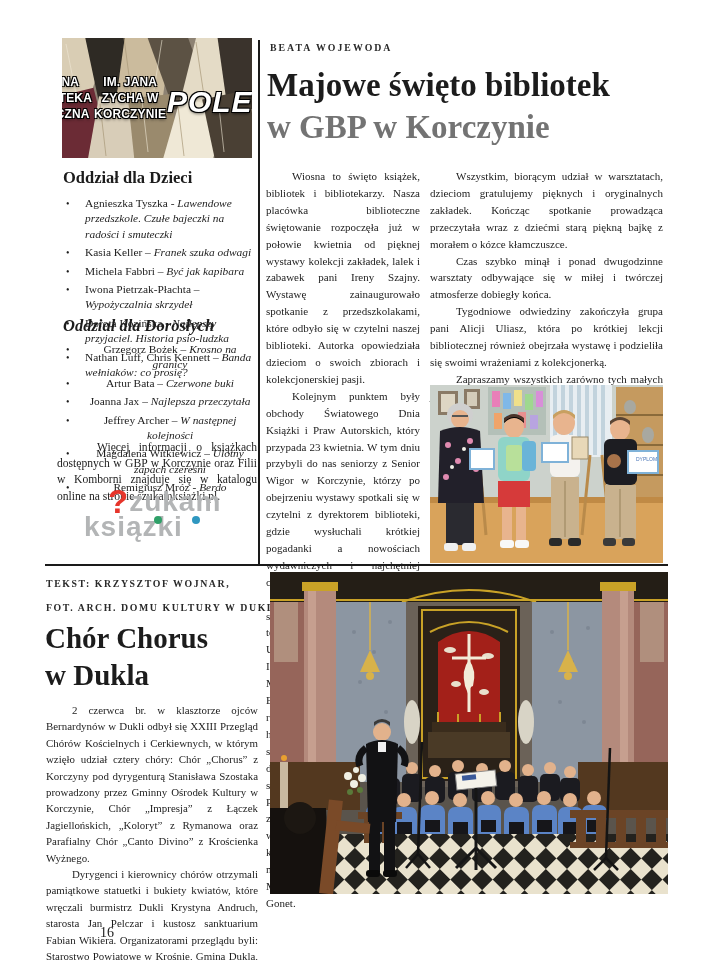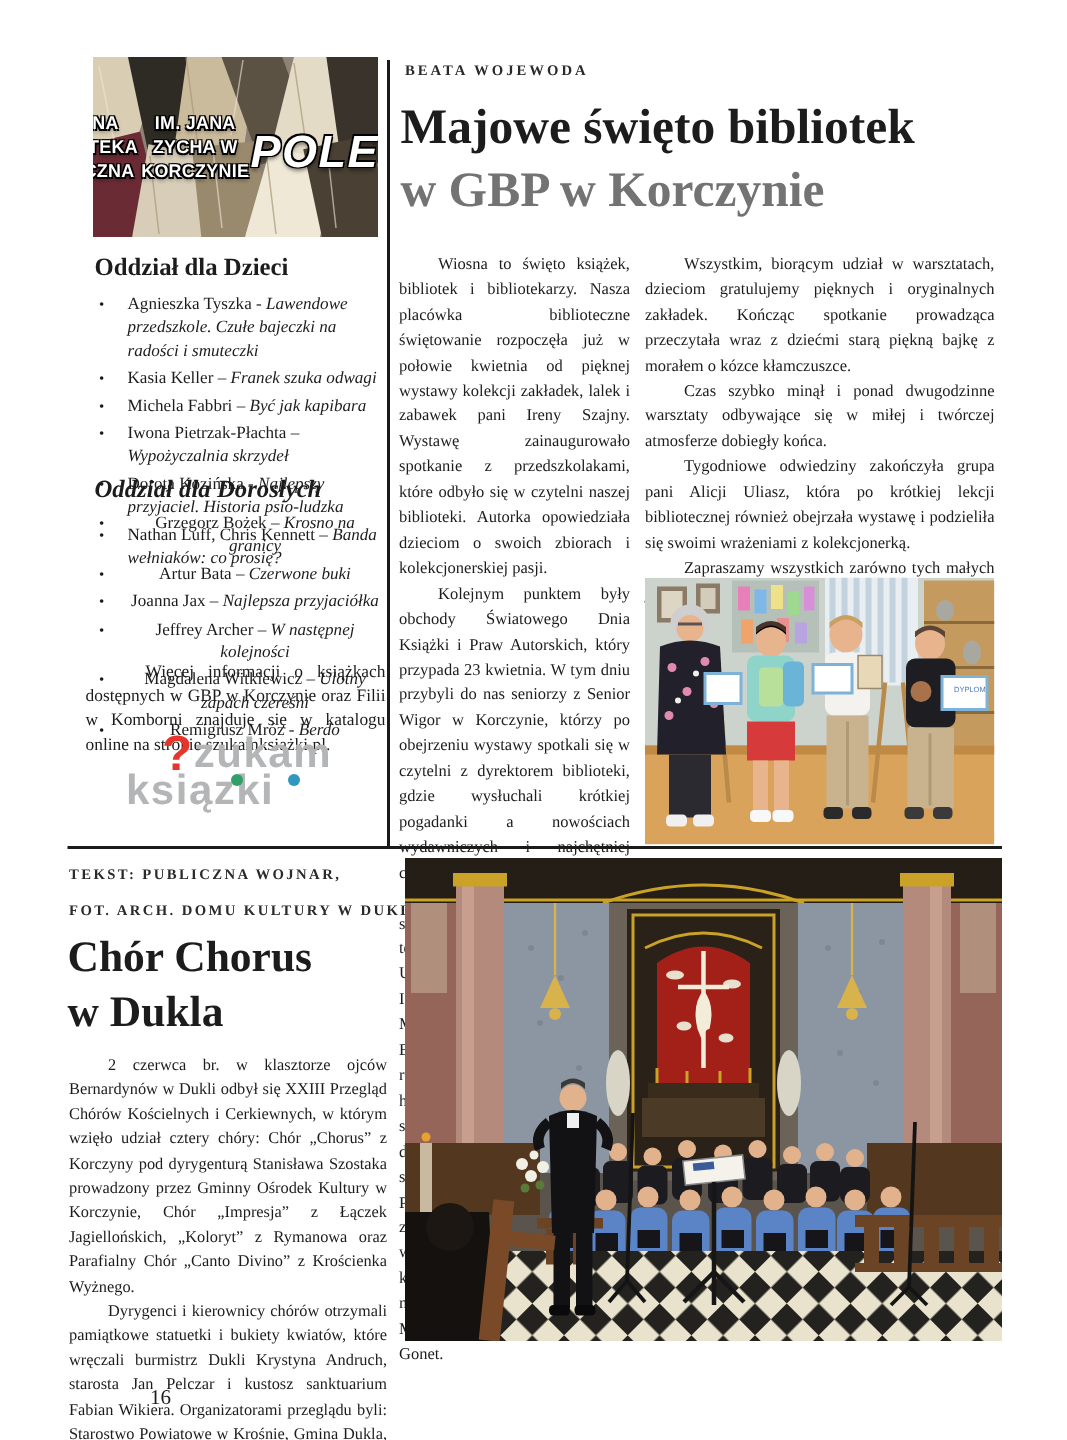--- a/index.html
+++ b/index.html
@@ -110,21 +110,21 @@
     <li><span>Michela Fabbri –</span> <span class="book-title">Być jak kapibara</span></li>
     <li><span>Iwona Pietrzak-Płachta –</span> <span class="book-title">Wypożyczalnia skrzydeł</span></li>
     <li><span>Dorota Kozińska -</span> <span class="book-title">Najlepszy przyjaciel. Historia psio-ludzka</span></li>
     <li><span>Nathan Luff, Chris Kennett –</span> <span class="book-title">Banda wełniaków: co prosię?</span></li>
   </ul>
 
   <div class="side-h adults">Oddział dla Dorosłych</div>
   <ul class="book-list adults">
     <li><span>Grzegorz Bożek –</span> <span class="book-title">Krosno na granicy</span></li>
     <li><span>Artur Bata –</span> <span class="book-title">Czerwone buki</span></li>
-    <li><span>Joanna Jax –</span> <span class="book-title">Najlepsza przyjaciółka</span></li>
+    <li><span>Joanna Jax –</span> <span class="book-title">Najlepsza przeczytała</span></li>
     <li><span>Jeffrey Archer –</span> <span class="book-title">W następnej kolejności</span></li>
     <li><span>Magdalena Witkiewicz –</span> <span class="book-title">Ulotny zapach czereśni</span></li>
     <li><span>Remigiusz Mróz -</span> <span class="book-title">Berdo</span></li>
   </ul>
 
   <div class="side-info">Więcej informacji o książkach dostępnych w GBP w Korczynie oraz Filii w Komborni znajduje się w katalogu online na stronie szukamksiążki.pl.</div>
 
   <div class="logo">
     <div class="l1"><span class="q">?</span><span>zukam</span></div>
     <div class="l2"><span>ksią</span><span>z</span><span>ki</span></div>
@@ -265,21 +265,21 @@
         <rect x="175" y="100" width="31" height="54" fill="#c9b28e"></rect>
         <line x1="190" y1="104" x2="190" y2="152" stroke="#b09a74" stroke-width="2"></line>
         <rect x="173" y="153" width="13" height="8" rx="3" fill="#3a3a3a"></rect>
           <rect x="192" y="153" width="13" height="8" rx="3" fill="#3a3a3a"></rect>
         <rect x="198" y="66" width="30" height="22" fill="#ffffff" stroke="#7fb2d8" stroke-width="2"></rect>
         <text x="206" y="76" font-size="5" fill="#4a76b8" font-family="Liberation Sans, sans-serif">DYPLOM</text>
       </g>
     </svg>
   </div>
 
-  <div class="kicker a2a">TEKST: PUBLICZNA WOJNAR,</div>
+  <div class="kicker a2a">TEKST: KRZYSZTOF WOJNAR,</div>
   <div class="kicker a2b">FOT. ARCH. DOMU KULTURY W DUKLI</div>
   <div class="a2-title">
     <div>Chór Chorus</div>
     <div>w Dukla</div>
   </div>
   <div class="col a2-body">
     <p>2 czerwca br. w klasztorze ojców Bernardynów w Dukli odbył się XXIII Przegląd Chórów Kościelnych i Cerkiewnych, w którym wzięło udział cztery chóry: Chór „Chorus” z Korczyny pod dyrygenturą Stanisława Szostaka prowadzony przez Gminny Ośrodek Kultury w Korczynie, Chór „Impresja” z Łączek Jagiellońskich, „Koloryt” z Rymanowa oraz Parafialny Chór „Canto Divino” z Krościenka Wyżnego.</p>
     <p>Dyrygenci i kierownicy chórów otrzymali pamiątkowe statuetki i bukiety kwiatów, które wręczali burmistrz Dukli Krystyna Andruch, starosta Jan Pelczar i kustosz sanktuarium Fabian Wikiera. Organizatorami przeglądu byli: Starostwo Powiatowe w Krośnie, Gmina Dukla, Ośrodek Kultury oraz Klasztor Ojców Bernardynów.</p>
   </div>
 

